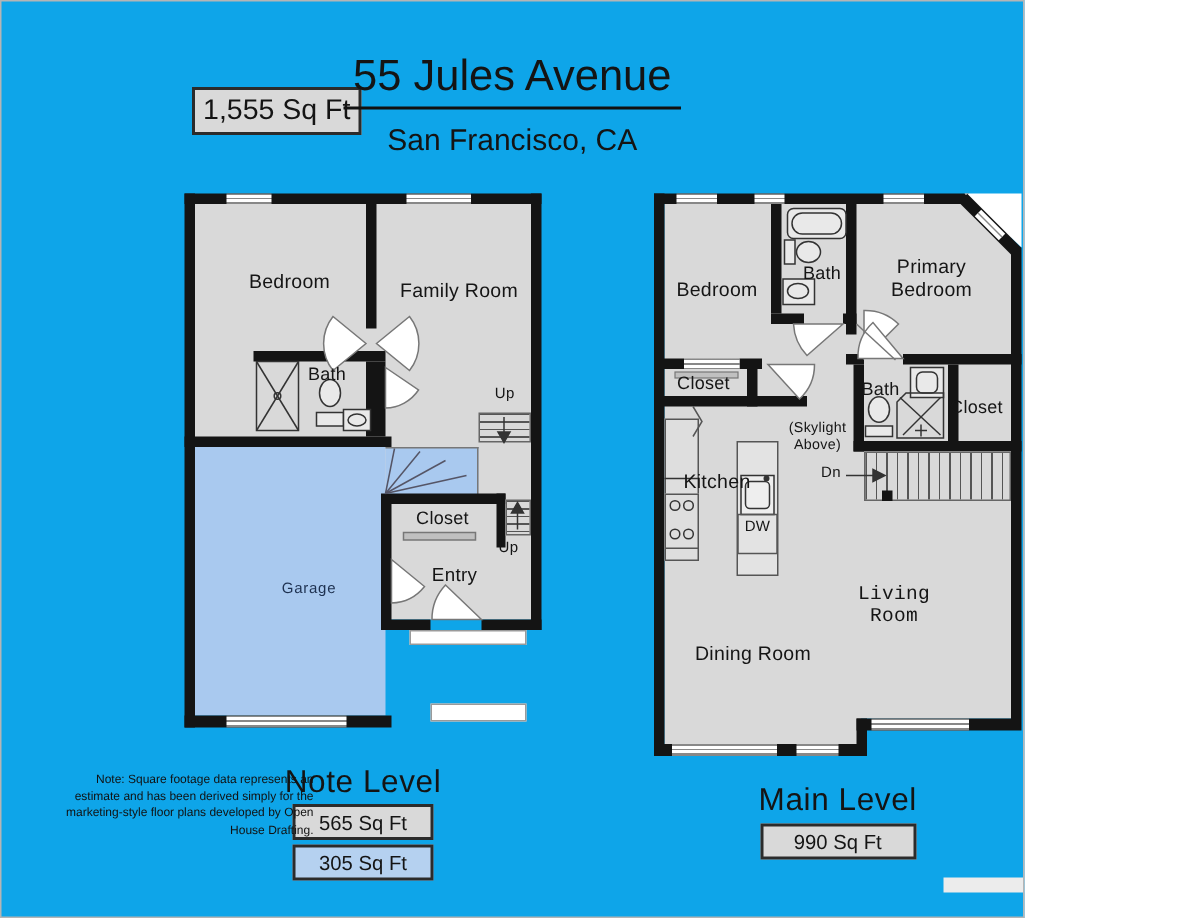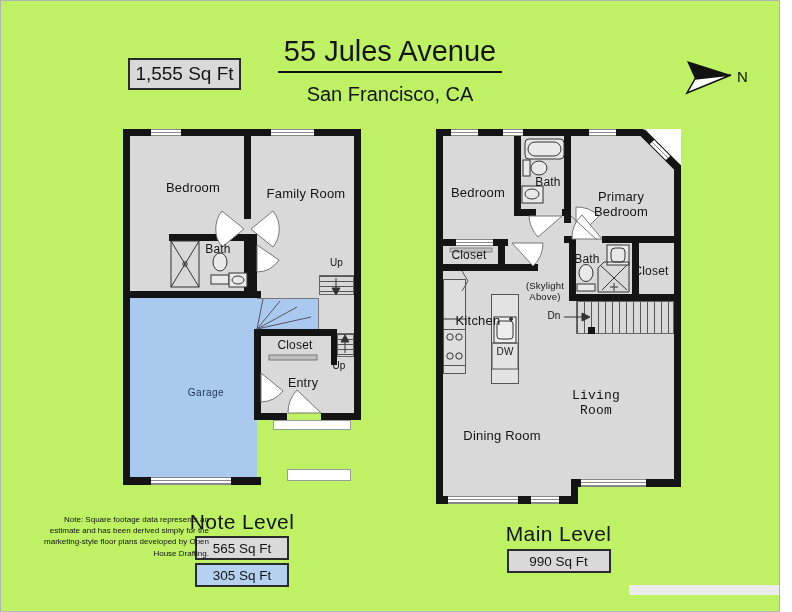--- a/index.html
+++ b/index.html
@@ -1,16 +1,16 @@
 <!DOCTYPE html>
 <html style="--wall: #141414; --floor: #d9d9d9; --garage: #a9c9ef; --garage_text: #1e3150; --badge_gray: #d9d9d9; --badge_blue: #b5d1f0;"><head>
 <meta charset="utf-8">
 <style>
   html,body{margin:0;padding:0;background:#fff;}
-  .canvas{position:relative;width:780px;height:612px;background:#bef264;border:1px solid #b5b5b5;
+  .canvas{position:relative;width:683px;height:612px;background:#0ea5e9;border:1px solid #b5b5b5;
           box-sizing:border-box;font-family:"Liberation Sans",sans-serif;color:#141414;overflow:hidden;}
   .abs{position:absolute;box-sizing:border-box;}
   .w{background:var(--wall);}
   .fl{background:var(--floor);}
   .gar{background:var(--garage);}
   .win{background:linear-gradient(to bottom,#888 0 1px,#fff 1px 3px,#888 3px 4px,#fff 4px 6px,#888 6px 100%);}
   .stairs-h{background:repeating-linear-gradient(to bottom,#555 0 1px,transparent 1px 5px),var(--floor);border:1px solid #666;}
   .stairs-v{background:repeating-linear-gradient(to right,#555 0 1px,transparent 1px 7px),var(--floor);border:1px solid #666;}
   .porch{background:#fff;border:1px solid #9a9a9a;}
   .lbl{position:absolute;text-align:center;line-height:1.12;color:#151515;letter-spacing:.2px;}
@@ -220,21 +220,21 @@
         <line x1="128" y1="188" x2="146" y2="188"></line>
           <polygon points="146,184 154,188 146,192" fill="#333"></polygon>
       </g>
       <rect x="152" y="198" width="7" height="7" fill="#141414"></rect>
       <polyline points="26,142 32,152 26,162" fill="none" stroke="#555" stroke-width="1"></polyline>
       <rect x="14" y="119" width="42" height="4" fill="#c0c0c0" stroke="#777" stroke-width="0.8"></rect>
     </svg>
 
     <div class="lbl" style="left:2px;top:57px;width:80px;font-size:13px;">Bedroom</div>
     <div class="lbl" style="left:92px;top:47px;width:40px;font-size:12px;">Bath</div>
-    <div class="lbl" style="left:143px;top:42px;width:84px;font-size:13px;margin-top:19px;">Primary Bedroom</div>
+    <div class="lbl" style="left:143px;top:42px;width:84px;font-size:13px;">Primary Bedroom</div>
     <div class="lbl" style="left:6px;top:120px;width:54px;font-size:12px;">Closet</div>
     <div class="lbl" style="left:131px;top:124px;width:40px;font-size:12px;">Bath</div>
     <div class="lbl" style="left:192px;top:136px;width:46px;font-size:12px;">Closet</div>
     <div class="lbl" style="left:80px;top:152px;width:58px;font-size:9.5px;">(Skylight Above)</div>
     <div class="lbl" style="left:8px;top:185px;width:68px;font-size:13px;">Kitchen</div>
     <div class="lbl" style="left:56px;top:217px;width:26px;font-size:10px;">DW</div>
     <div class="lbl" style="left:107px;top:181px;width:22px;font-size:10px;">Dn</div>
     <div class="lbl" style="left:120px;top:260px;width:80px;font-size:13px;font-family:Liberation Mono, monospace;">Living Room</div>
     <div class="lbl" style="left:26px;top:300px;width:80px;font-size:13px;">Dining Room</div>
   </div>

